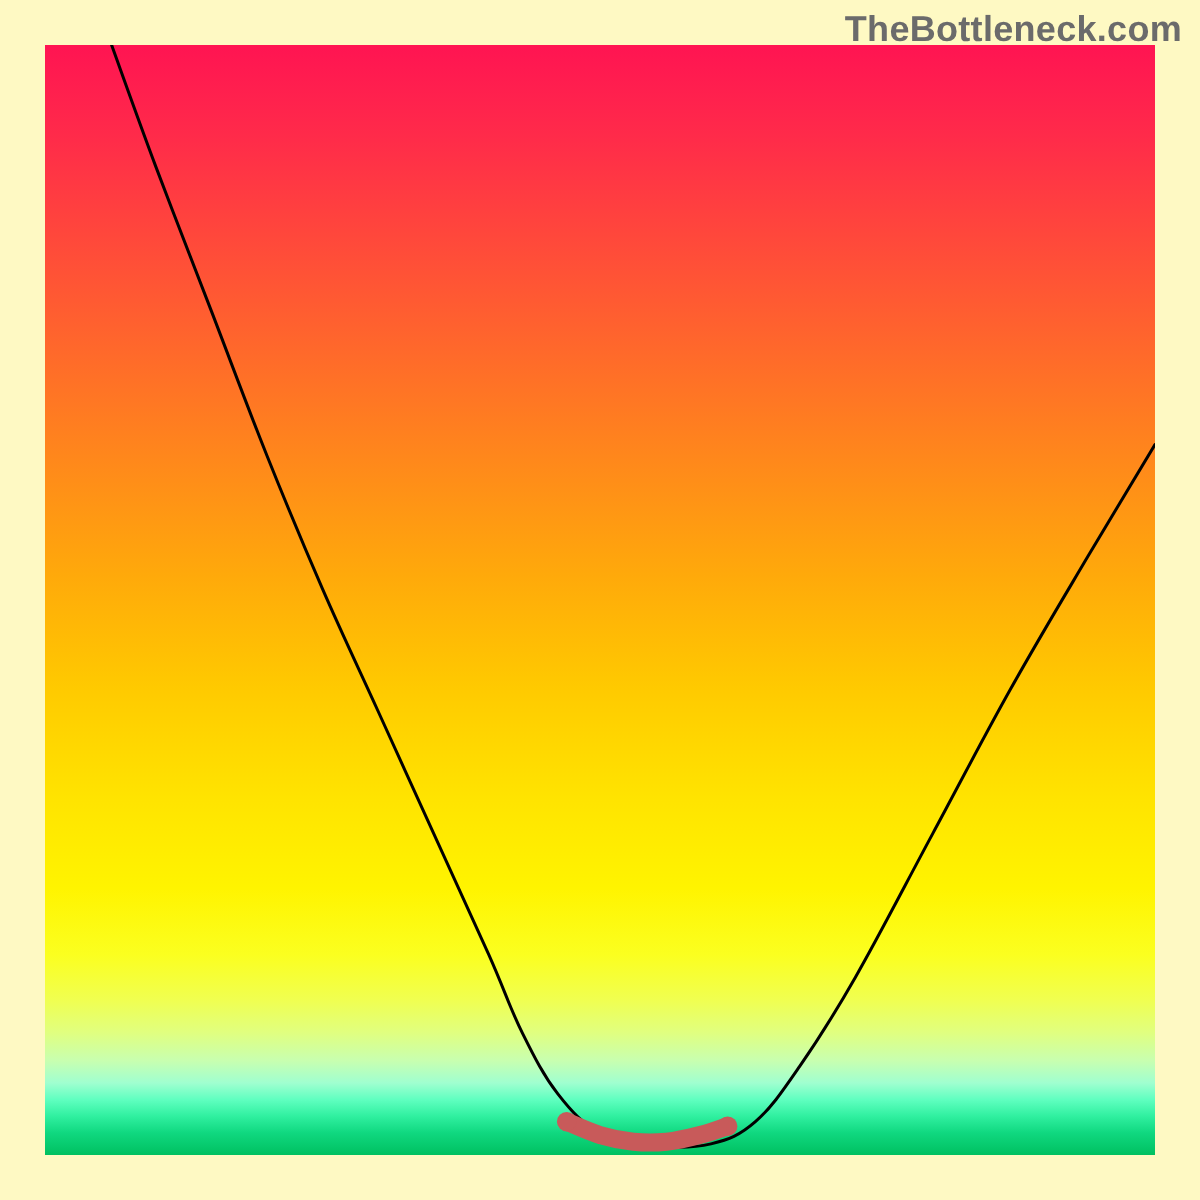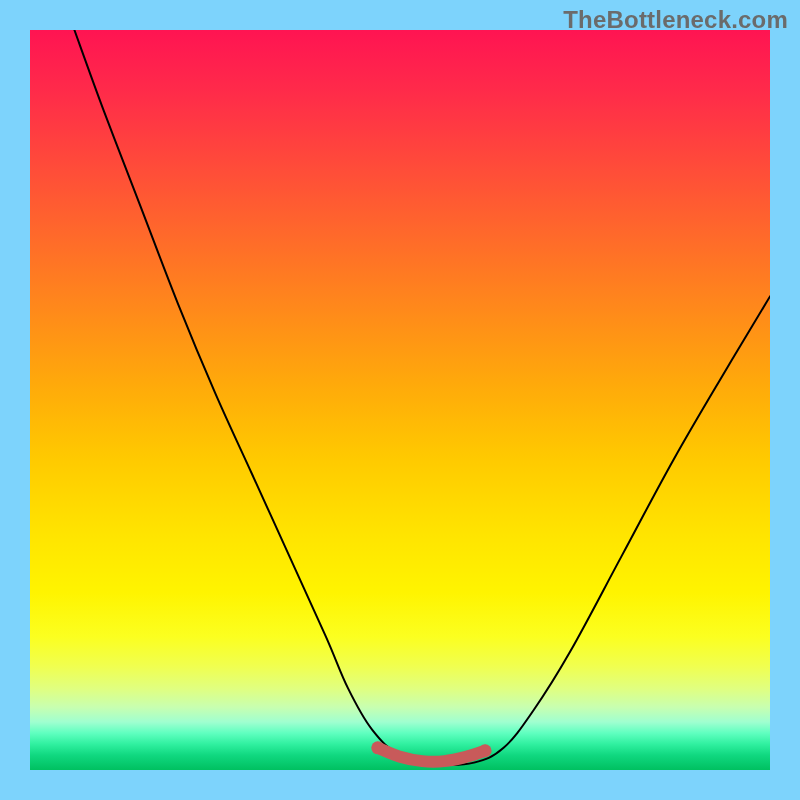--- a/index.html
+++ b/index.html
@@ -1,21 +1,21 @@
 <!DOCTYPE html>
 <html><head>
 <meta charset="utf-8">
 <style>
   * { margin: 0; padding: 0; box-sizing: border-box; }
   html, body { width: 800px; height: 800px; overflow: hidden; background: #000; }
   .chart-container {
     position: relative;
     width: 800px;
     height: 800px;
-    background: #7dd3fc;
+    background: #fef9c3;
   }
   .plot-area {
     position: absolute;
     left: 30px;
     top: 30px;
     width: 740px;
     height: 740px;
     background: linear-gradient(to bottom,
       #ff1452 0%,
       #ff2a4a 8%,

